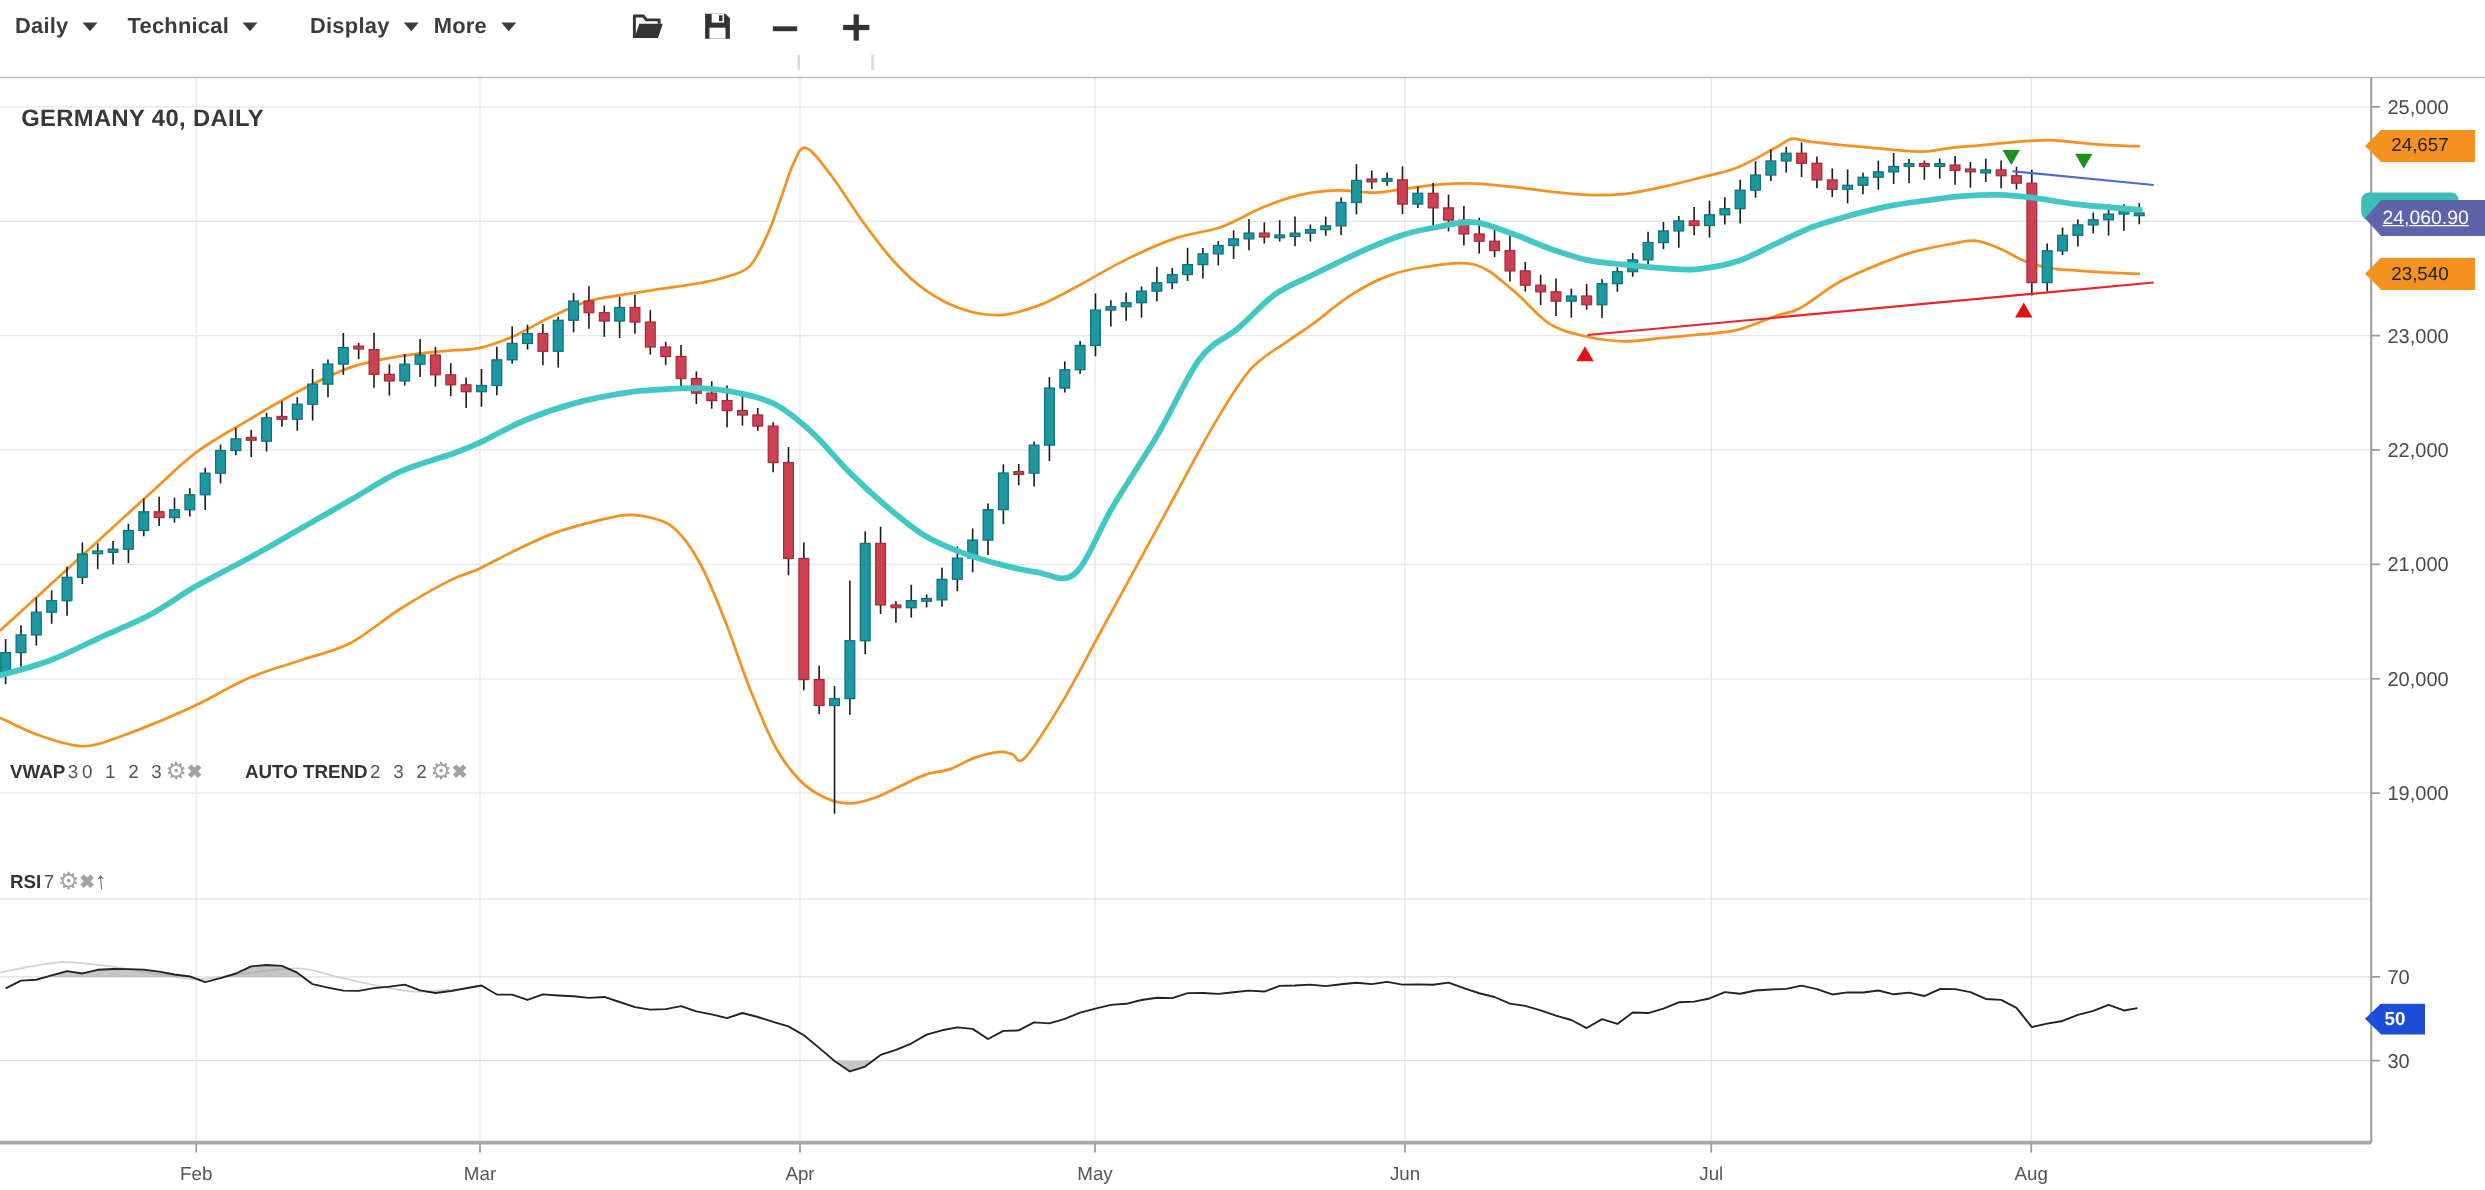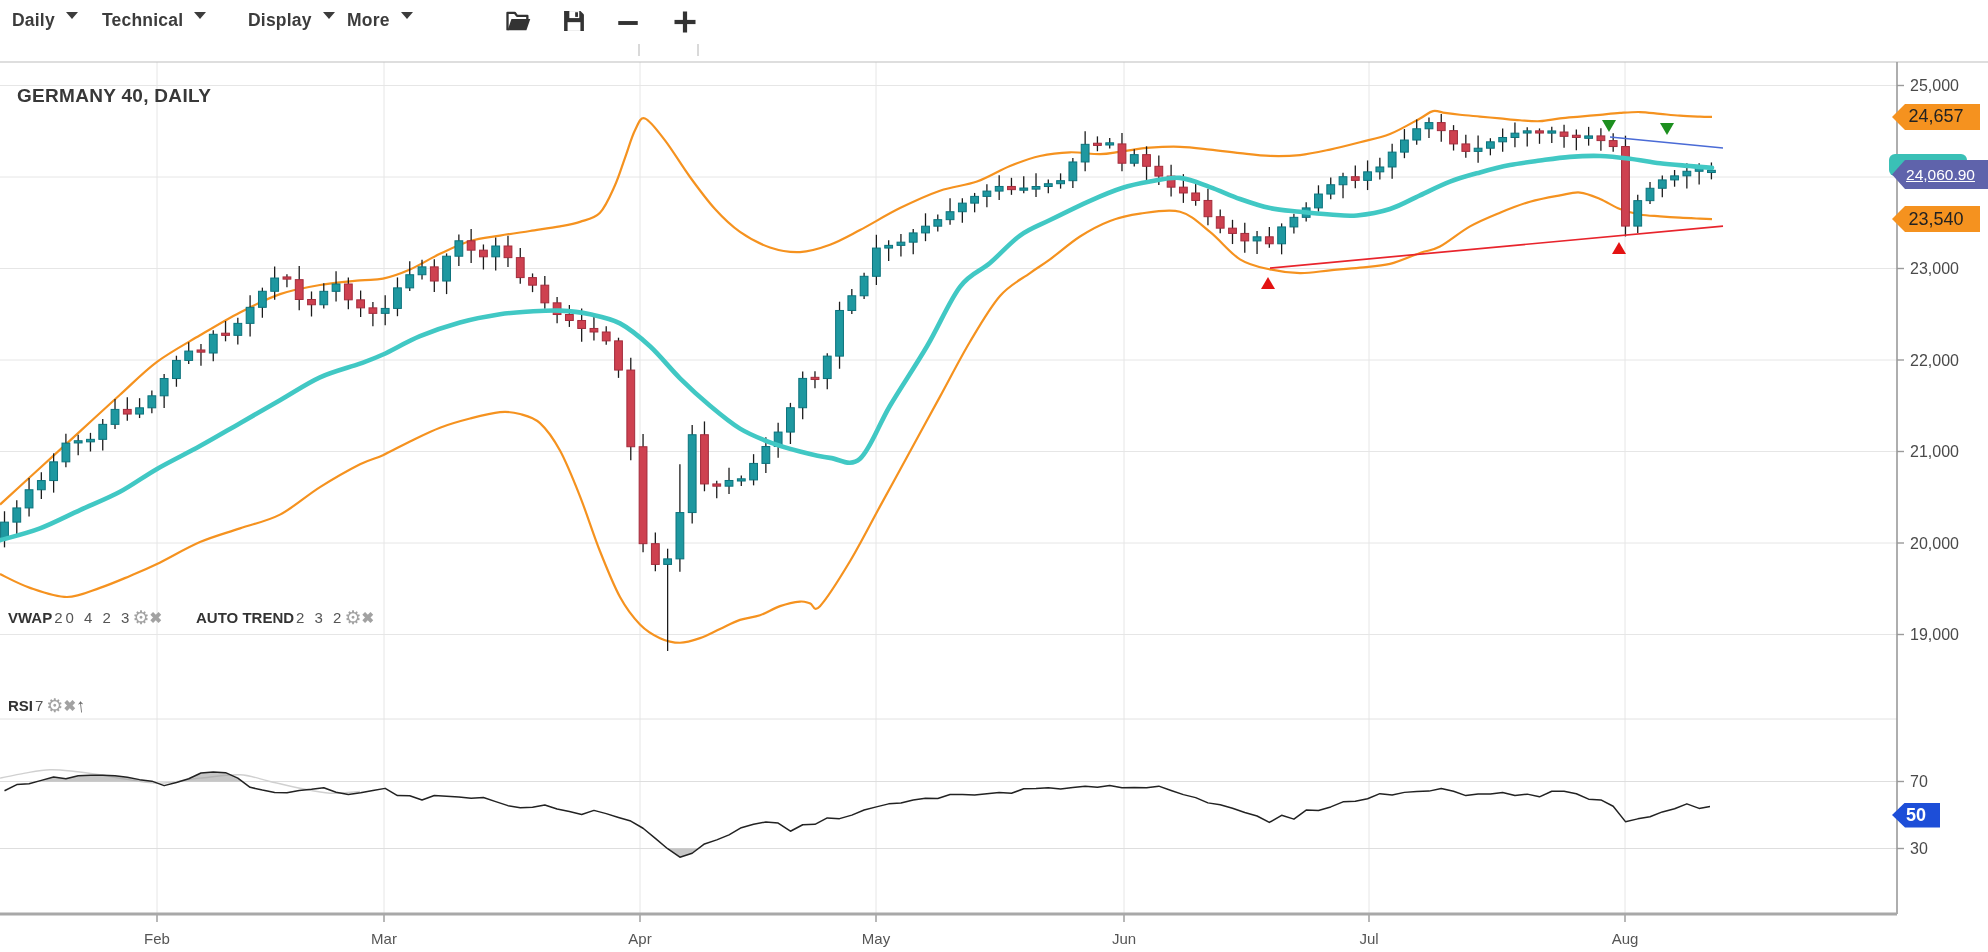--- a/index.html
+++ b/index.html
@@ -1,37 +1,37 @@
 <!DOCTYPE html>
 <html><head>
 <meta charset="utf-8">
 <style>
   html,body{margin:0;padding:0;background:#fff;}
   body{width:1988px;height:952px;position:relative;overflow:hidden;
        font-family:"Liberation Sans",sans-serif;-webkit-font-smoothing:antialiased;}
   
   #toolbar{position:absolute;left:0;top:0;width:1988px;height:48px;background:#fff;}
-  .menu{position:absolute;top:10px;display:flex;gap:11px;cursor:pointer;}
+  .menu{position:absolute;top:10px;display:flex;align-items:center;gap:11px;cursor:pointer;}
   .menu .mlabel{font-size:17.5px;font-weight:700;color:#3c3c3c;letter-spacing:.2px;}
   .caret{width:0;height:0;border-left:6px solid transparent;border-right:6px solid transparent;
          border-top:7px solid #3c3c3c;margin-top:2px;}
   .tbicon{position:absolute;top:7px;width:28px;height:28px;cursor:pointer;}
   .tbsep{position:absolute;top:44px;width:2px;height:12px;background:#d9d9d9;}
   
   #plotwrap{position:absolute;left:0;top:0;width:1988px;height:952px;}
   #charttitle{position:absolute;left:17px;top:85px;font-size:19px;font-weight:700;color:#383838;letter-spacing:.3px;}
   .indrow{position:absolute;display:flex;align-items:center;gap:0;white-space:nowrap;}
   .indname{font-size:15px;font-weight:700;color:#333;}
   .indparams{font-size:15px;color:#555;letter-spacing:3px;margin-left:2px;}
   .gear{font-size:19px;color:#a2a2a2;line-height:1;cursor:pointer;}
   .xicon{font-size:15px;font-weight:700;color:#a2a2a2;line-height:1;cursor:pointer;}
   .uparrow{font-size:19px;color:#6a6a6a;line-height:1;cursor:pointer;transform:rotate(-6deg);}
   
   .tag{position:absolute;left:1892px;display:flex;align-items:center;justify-content:center;
-       font-size:18px;color:#222;clip-path:polygon(13px 0,100% 0,100% 100%,13px 100%,0 50%);}
+       font-size:15px;color:#222;clip-path:polygon(13px 0,100% 0,100% 100%,13px 100%,0 50%);}
   .tag.orange{width:88px;height:26px;background:#f5921f;}
   .tag.purple{width:97px;height:29px;background:#5f63ab;color:#fff;font-size:15.5px;}
   .tag.black{width:48px;height:25px;background:#1d4ed8;color:#fff;font-weight:700;text-align:center;}
   #tealpeek{position:absolute;left:1889px;width:78px;height:22px;background:#3ac0b6;border-radius:6px;}
 </style>
 </head>
 <body>
 
 <div id="plotwrap">
   <svg id="plot" width="1988" height="952" xmlns="http://www.w3.org/2000/svg">
@@ -430,21 +430,21 @@
     </svg>
   </div>
   <div class="tbsep" style="left:638px"></div>
   <div class="tbsep" style="left:697px"></div>
 </div>
 
 <div id="charttitle">GERMANY 40, DAILY</div>
 
 <div class="indrow" style="left:8px;top:608px">
   <span class="indname">VWAP</span>
-  <span class="indparams">20 4 2 3</span>
+  <span class="indparams">30 1 2 3</span>
   <span class="gear">⚙</span>
   <span class="xicon">✖</span>
 </div>
 <div class="indrow" style="left:196px;top:608px">
   <span class="indname">AUTO TREND</span>
   <span class="indparams">2 3 2</span>
   <span class="gear">⚙</span>
   <span class="xicon">✖</span>
 </div>
 <div class="indrow" style="left:8px;top:696px">

